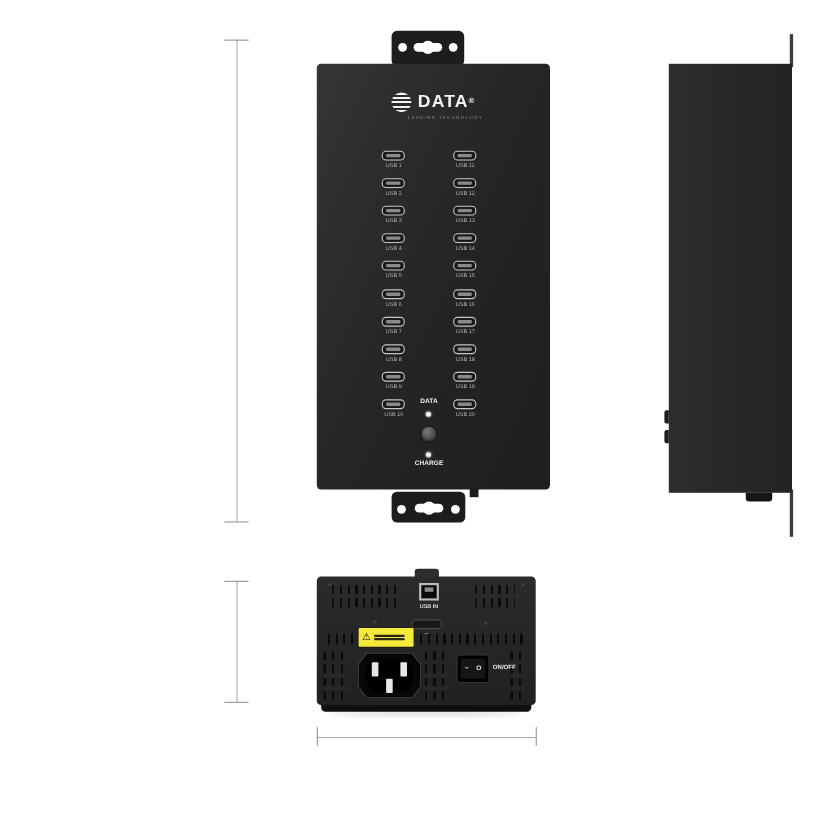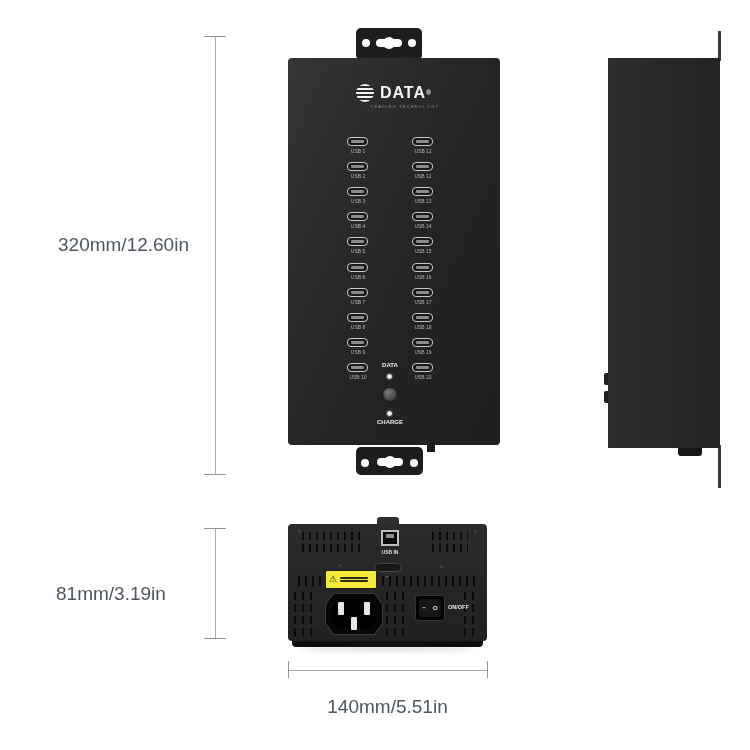--- a/index.html
+++ b/index.html
@@ -87,31 +87,28 @@
   #rocker-inner { position:absolute; left:3px; top:3px; right:3px; bottom:3px; background:#161616; border-radius:2px;
     display:flex; align-items:center; justify-content:space-around; }
   #rocker-inner span { color:#e9e9e9; font-size:6px; line-height:7px; font-weight:bold; }
   #on-off-label { position:absolute; left:160px; top:80px; width:36px; font-size:5.5px; color:#e9e9e9; font-weight:bold; }
 </style>
 </head>
 <body>
 
 <div id="canvas">
 
-  <div class="dim-label" style="left:58px; top:234px;">320mm/12.60in</div>
   <div class="dim-line-v" style="left:215px; top:36px; height:438px;"></div>
   <div class="dim-tick-h" style="left:204px; top:36px;"></div>
   <div class="dim-tick-h" style="left:204px; top:474px;"></div>
 
-  <div class="dim-label" style="left:56px; top:583px;">81mm/3.19in</div>
   <div class="dim-line-v" style="left:215px; top:528px; height:110px;"></div>
   <div class="dim-tick-h" style="left:204px; top:528px;"></div>
   <div class="dim-tick-h" style="left:204px; top:638px;"></div>
 
-  <div class="dim-label" style="left:288px; top:696px; width:199px; text-align:center;">140mm/5.51in</div>
   <div class="dim-line-h" style="left:288px; top:670px; width:199px;"></div>
   <div class="dim-tick-v" style="left:288px; top:661px;"></div>
   <div class="dim-tick-v" style="left:487px; top:661px;"></div>
 
   <div class="ear" style="left:356px; top:28px; width:66px; height:32px;">
     <div class="ear-hole" style="left:6px; top:11px;"></div>
     <div class="ear-hole" style="left:52px; top:11px;"></div>
     <div class="ear-slot" style="left:20px; top:11px;"></div>
     <div class="ear-slot-bump" style="left:27px; top:9px;"></div>
   </div>

